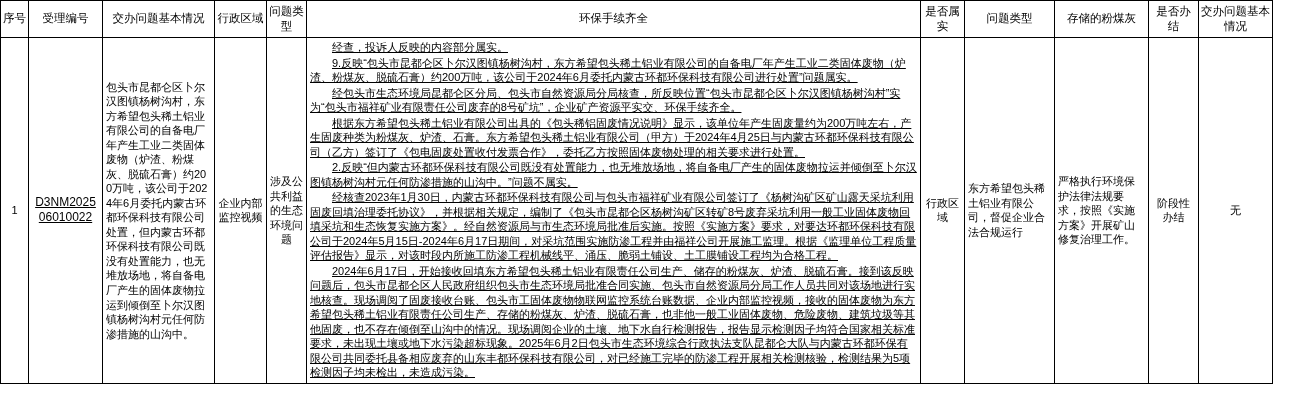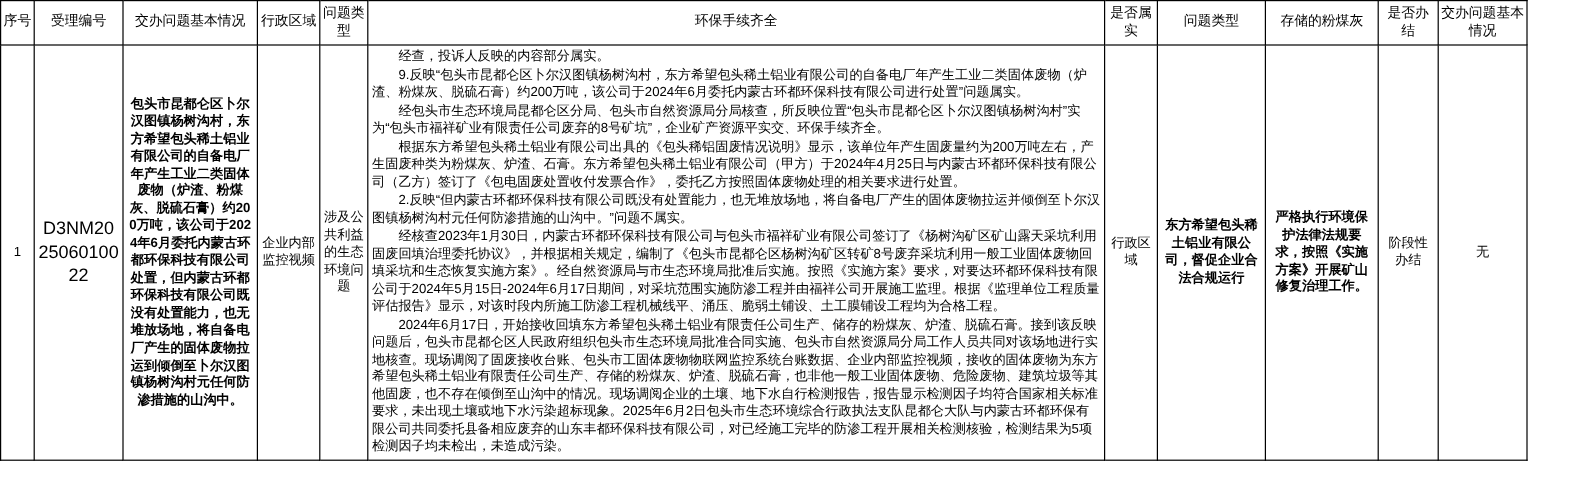--- a/index.html
+++ b/index.html
@@ -41,46 +41,47 @@
   td.c-region,
   td.c-type,
   td.c-istrue,
   td.c-isdone,
   td.c-resp {
     text-align: center;
   }
   td.c-basic,
   td.c-goal,
   td.c-fix {
-    text-align: center;
-    font-weight: bold;
+    text-align: left;
   }
   td.c-detail {
     text-align: left;
     vertical-align: top;
     padding-top: 4px;
+    text-decoration: underline;
   }
   td.c-detail p {
     margin: 0 0 1px 0;
     text-indent: 2em;
   }
   .col-seq   { width: 28px; }
   .col-code  { width: 74px; }
   .col-basic { width: 112px; }
   .col-region{ width: 52px; }
   .col-type  { width: 40px; }
   .col-detail{ width: 614px; }
   .col-istrue{ width: 44px; }
   .col-goal  { width: 90px; }
   .col-fix   { width: 94px; }
   .col-isdone{ width: 50px; }
   .col-resp  { width: 74px; }
   td.c-code {
-    font-size: 15px;
+    font-size: 12px;
     letter-spacing: 0px;
+    text-decoration: underline;
   }
 </style>
 </head>
 <body>
 
 <table class="report">
   <colgroup>
     <col class="col-seq">
     <col class="col-code">
     <col class="col-basic">

